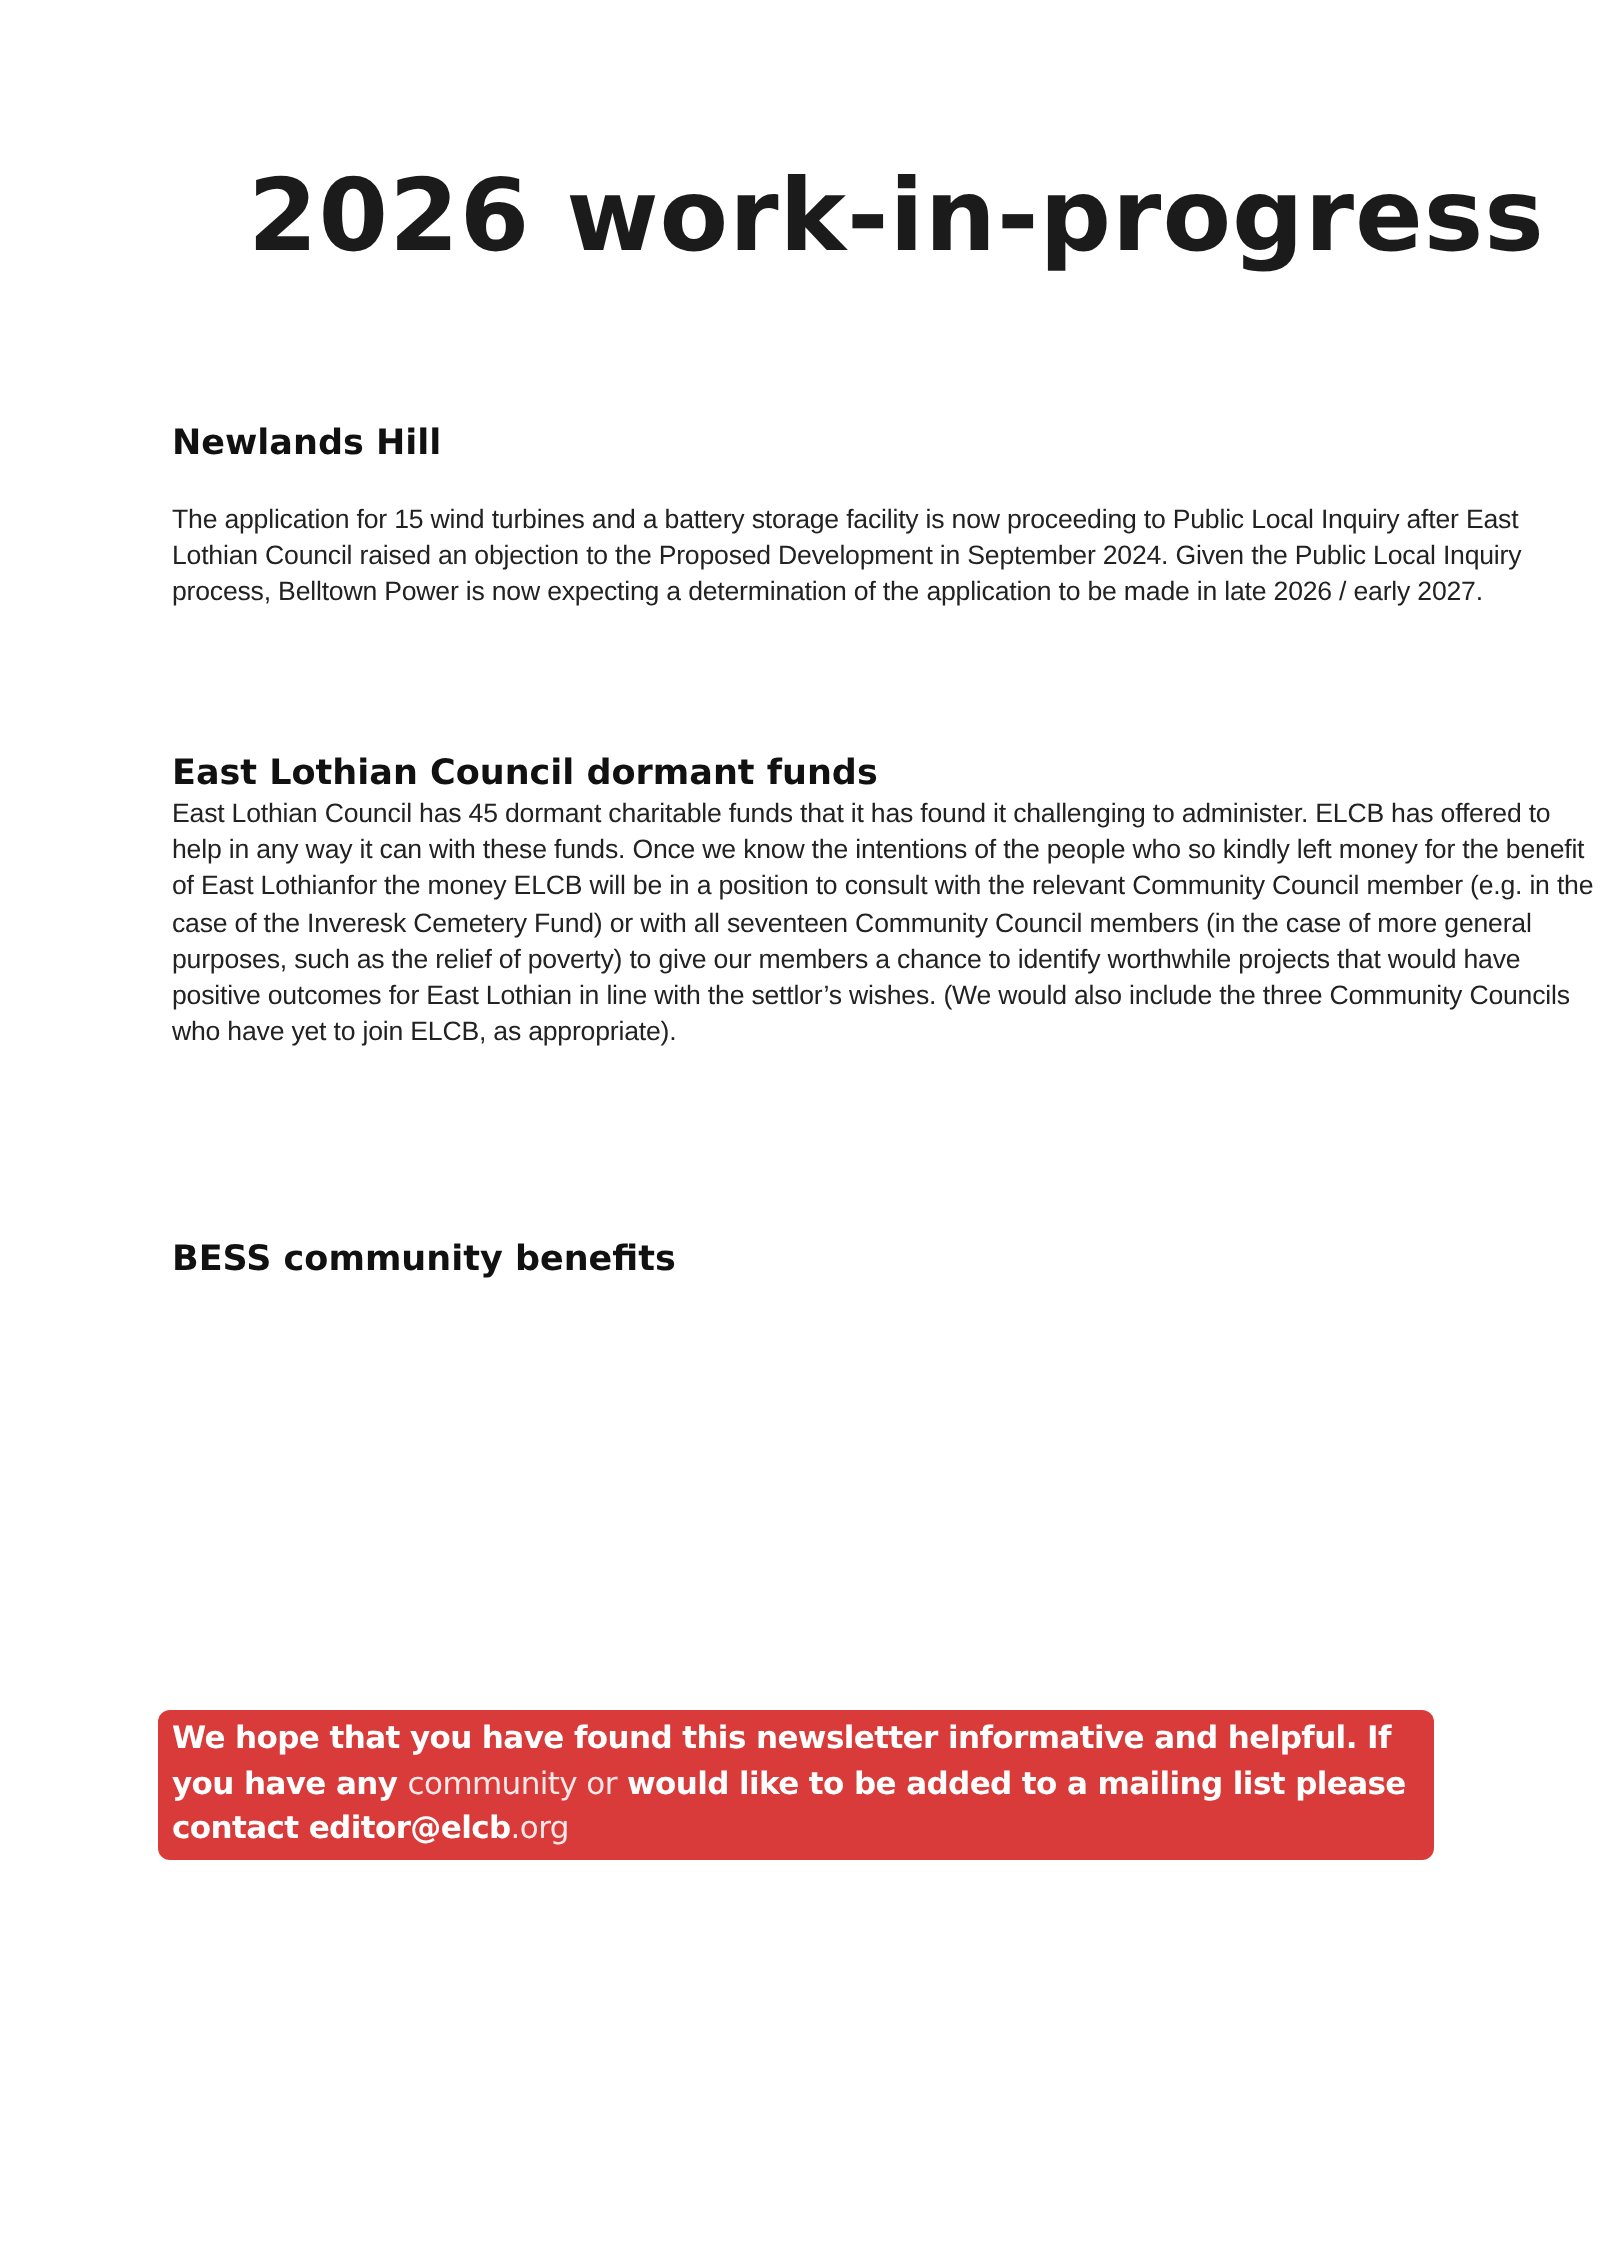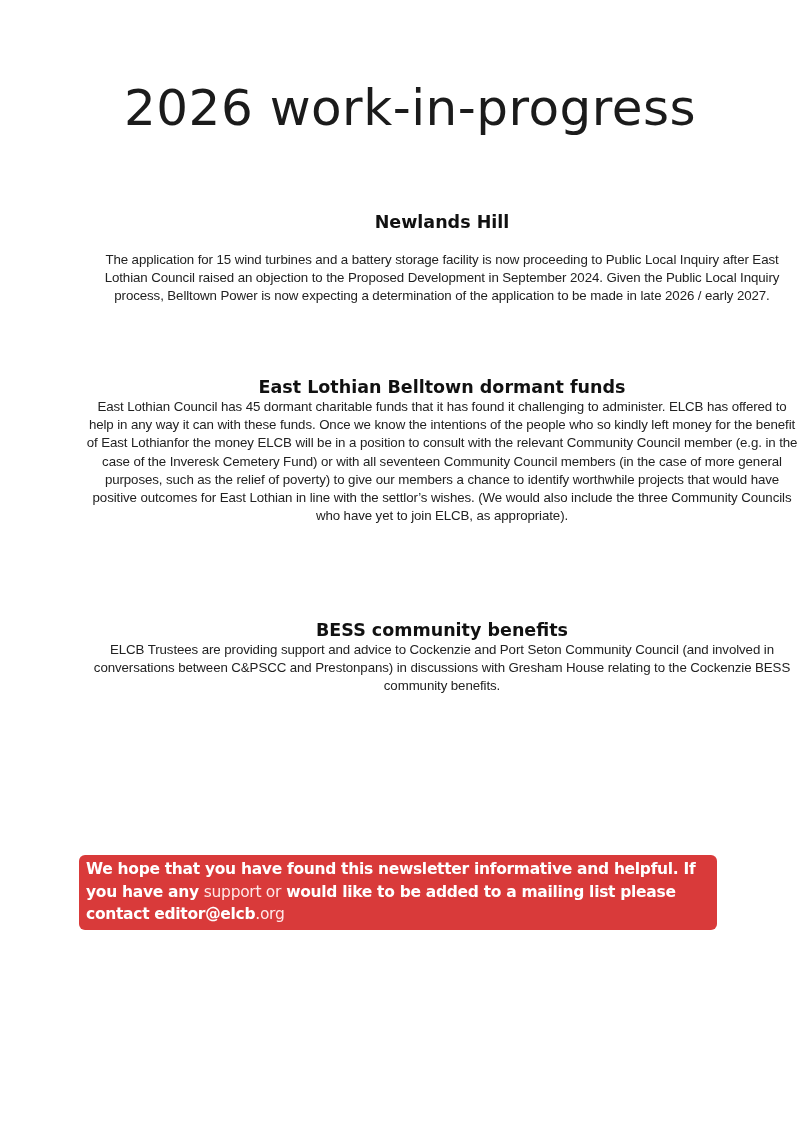--- a/index.html
+++ b/index.html
@@ -1,20 +1,20 @@
 <!DOCTYPE html>
 <html><head>
   <meta charset="utf-8">
   <style>
     html, body { margin: 0; padding: 0; background: #ffffff; }
     body { width: 800px; height: 1131px; position: relative; overflow: hidden;
       font-family: "Liberation Sans", "DejaVu Sans", sans-serif; color: #1a1a1a; }
-    .title { position: absolute; left: 124px; top: 78px; font-size: 50px; font-weight: 400;
+    .title { position: absolute; left: 124px; top: 78px; font-size: 50px; font-weight: 700;
       letter-spacing: 0.5px; color: #1b1b1b; font-family: "DejaVu Sans", sans-serif; line-height: 60px; }
-    .section { position: absolute; left: 86px; width: 712px; text-align: center; }
+    .section { position: absolute; left: 86px; width: 712px; }
     .heading { font-size: 17.5px; font-weight: 700; color: #111; line-height: 22px; margin: 0;
       font-family: "DejaVu Sans", sans-serif; }
     .para { font-size: 13.3px; line-height: 18.2px; color: #222; margin: 0; letter-spacing: -0.1px; }
     .gap { height: 18px; }
     .callout { position: absolute; left: 79px; top: 855px; width: 638px; }
     .callout-box { background: #d93a3a; color: #ffffff; font-weight: 700; font-size: 15.5px;
       line-height: 22.5px; padding: 3px 8px 4px 7px; border-radius: 6px;
       font-family: "DejaVu Sans", sans-serif; letter-spacing: -0.3px; }
     .callout-box .soft { font-weight: 400; color: #ffe8e8; }
     .callout-box span { display: inline; }
@@ -24,27 +24,26 @@
 
 <div class="title">2026 work-in-progress</div>
 
 <div class="section" style="top: 211px;">
   <h2 class="heading">Newlands Hill</h2>
   <div class="gap"></div>
   <p class="para">The application for 15 wind turbines and a battery storage facility is now proceeding to Public Local Inquiry after East Lothian Council raised an objection to the Proposed Development in September 2024. Given the Public Local Inquiry process, Belltown Power is now expecting a determination of the application to be made in late 2026 / early 2027.</p>
 </div>
 
 <div class="section" style="top: 376px;">
-  <h2 class="heading">East Lothian Belltown dormant funds</h2>
+  <h2 class="heading">East Lothian Council dormant funds</h2>
   <p class="para">East Lothian Council has 45 dormant charitable funds that it has found it challenging to administer. ELCB has offered to help in any way it can with these funds. Once we know the intentions of the people who so kindly left money for the benefit of East Lothianfor the money  ELCB will be in a position to consult with the relevant Community Council member (e.g. in the case of the Inveresk Cemetery Fund) or with all seventeen Community Council members (in the case of more general purposes, such as the relief of poverty) to give our members a chance to identify worthwhile projects that would have positive outcomes for East Lothian in line with the settlor’s wishes. (We would also include the three Community Councils who have yet to join ELCB, as appropriate).</p>
   <div class="gap"></div>
 </div>
 
 <div class="section" style="top: 619px;">
   <h2 class="heading">BESS community benefits</h2>
-  <p class="para">ELCB Trustees are providing support and advice to Cockenzie and Port Seton Community Council (and involved in conversations between C&amp;PSCC and Prestonpans) in discussions with Gresham House relating to the Cockenzie BESS community benefits.</p>
 </div>
 
 <div class="callout">
   <div class="callout-box">
-    <span>We hope that you have found this newsletter informative and helpful. If you have any </span><span class="soft">support or</span><span> would like to be added to a mailing list please contact editor@elcb</span><span class="soft">.org</span>
+    <span>We hope that you have found this newsletter informative and helpful. If you have any </span><span class="soft">community or</span><span> would like to be added to a mailing list please contact editor@elcb</span><span class="soft">.org</span>
   </div>
 </div>
 
 </body></html>

